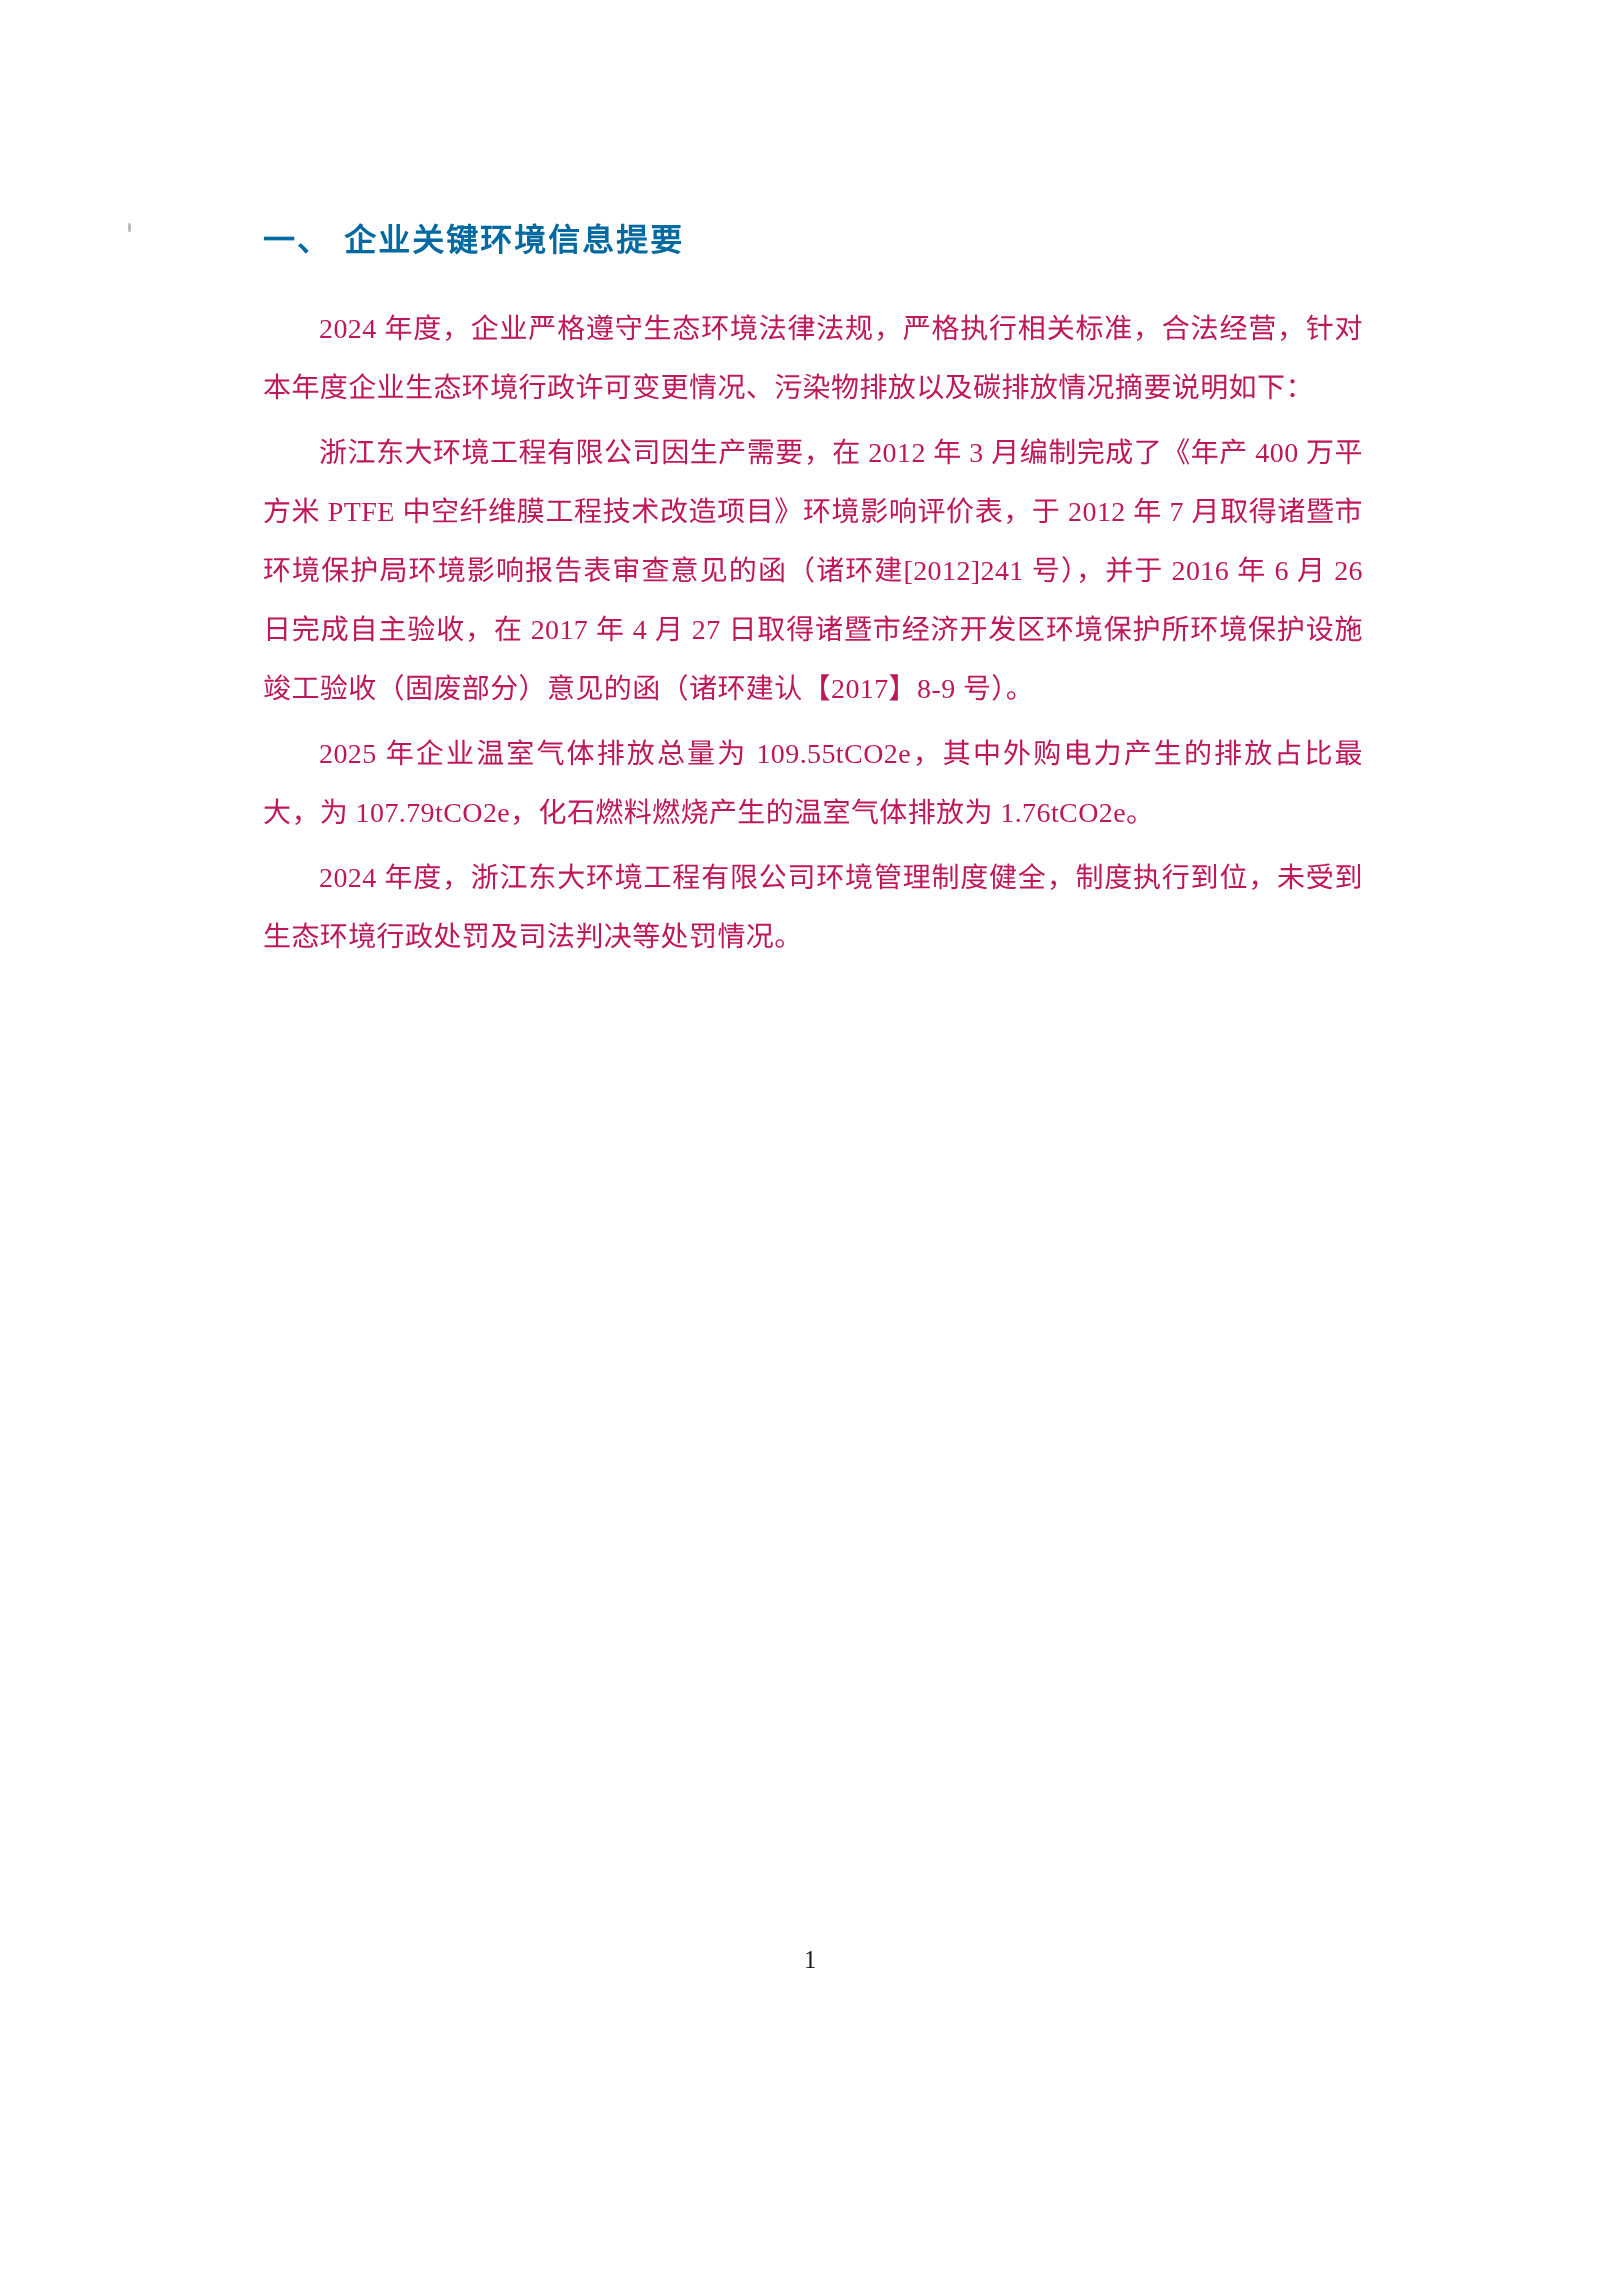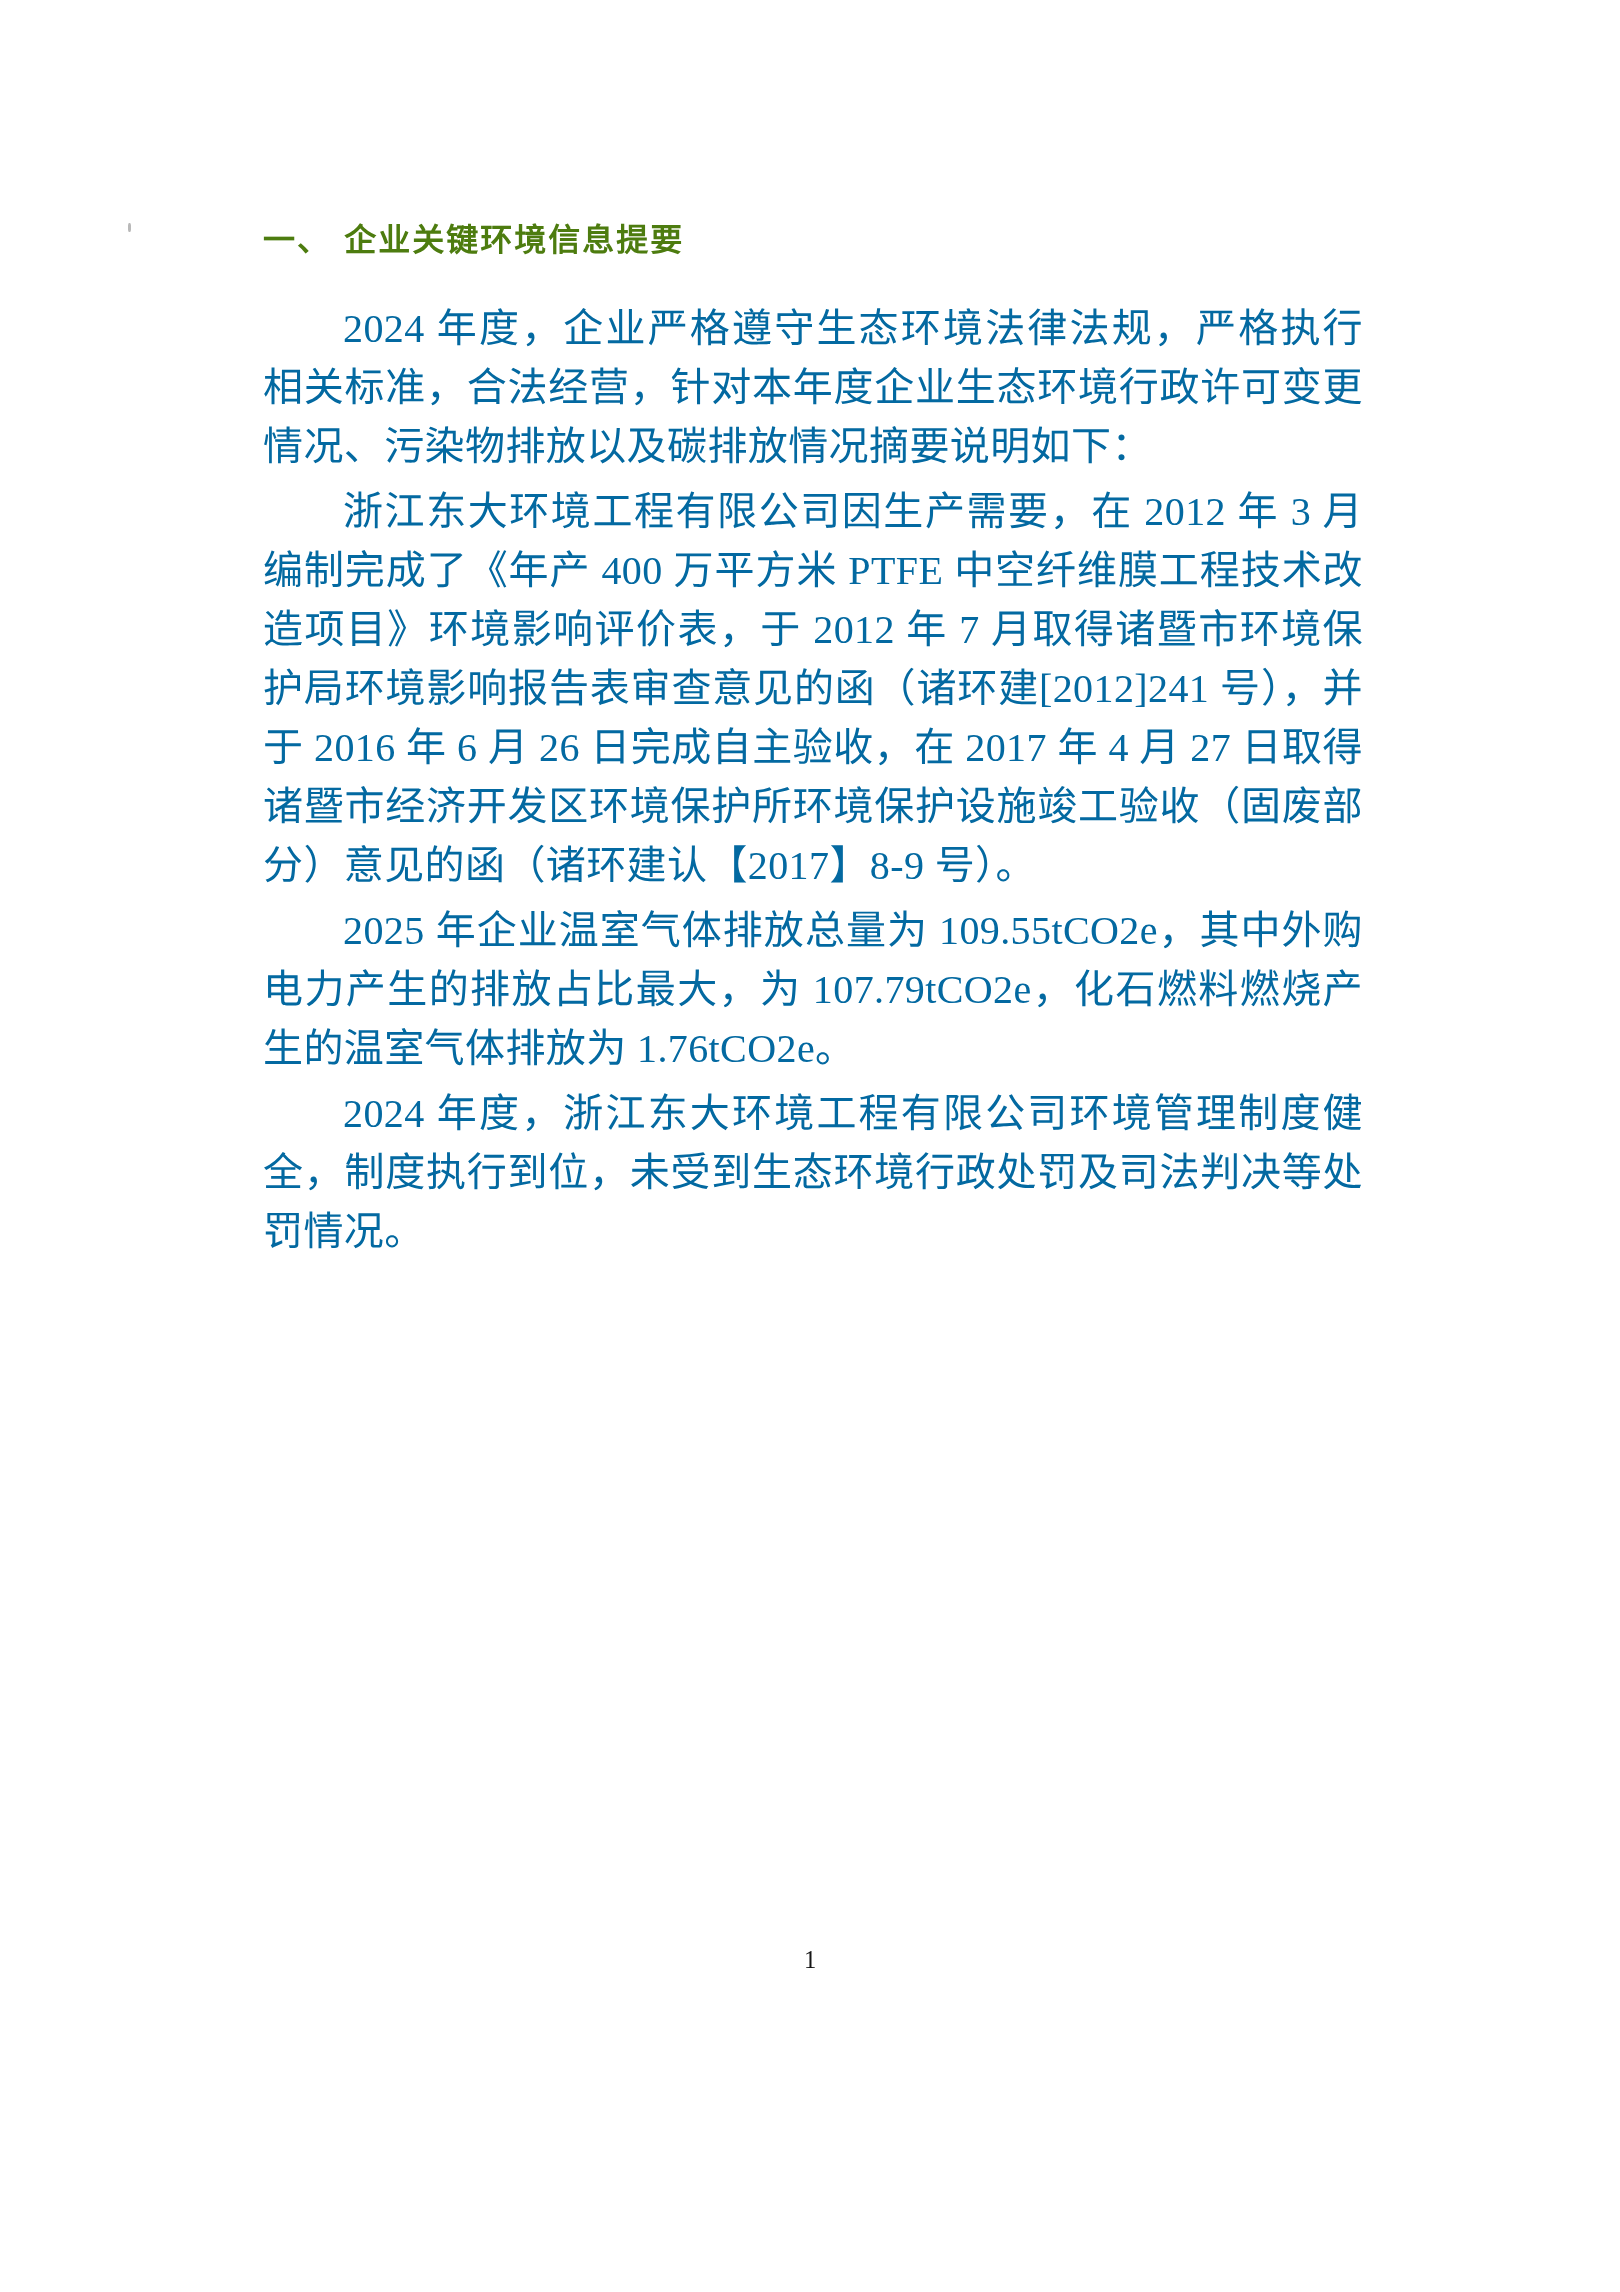--- a/index.html
+++ b/index.html
@@ -24,33 +24,33 @@
     position: absolute;
     left: 263px;
     top: 214px;
     width: 1100px;
   }
   .doc-heading {
     font-family: "DejaVu Sans", "Liberation Sans", sans-serif;
     font-size: 32px;
     font-weight: bold;
     letter-spacing: 2px;
-    color: #4d7c0f;
+    color: #0369a1;
     margin: 0 0 39px 0;
     white-space: pre;
   }
   p.para {
-    font-size: 40px;
+    font-size: 28px;
     line-height: 59px;
     margin: 0 0 5.9px 0;
     text-align: justify;
     text-justify: inter-ideograph;
     text-indent: 2em;
     letter-spacing: 0.4px;
-    color: #0369a1;
+    color: #be185d;
   }
   sup {
     font-size: 0.62em;
     vertical-align: super;
     line-height: 0;
   }
   .page-number {
     position: absolute;
     left: 0;
     right: 0;

